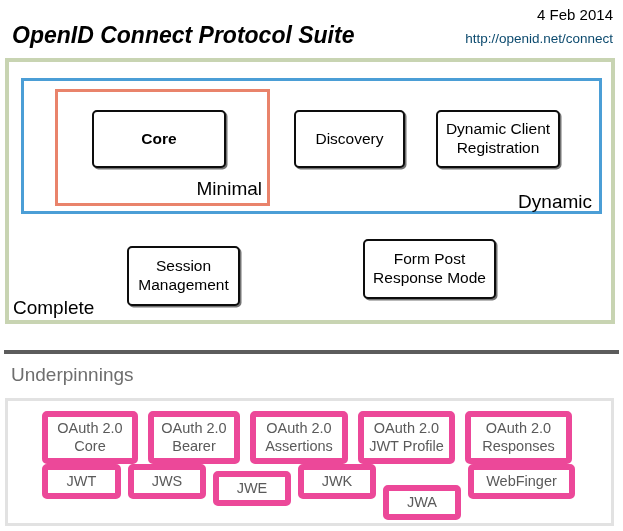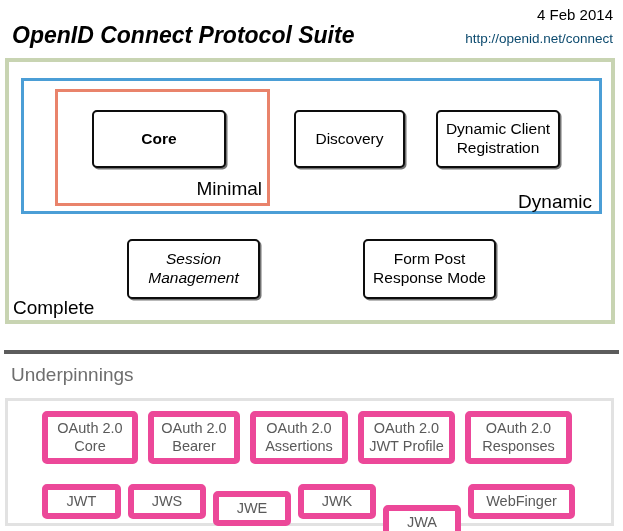--- a/index.html
+++ b/index.html
@@ -128,21 +128,21 @@
     text-align: center;
     font-size: 15.5px;
     line-height: 1.22;
     color: #000000;
     box-shadow: 1.5px 1.5px 0 rgba(0,0,0,0.55);
   }
 
   .box-core     { left: 92px;  top: 110px; width: 134px; height: 58px; font-weight: bold; }
   .box-disc     { left: 294px; top: 110px; width: 111px; height: 58px; }
   .box-dcr      { left: 436px; top: 110px; width: 124px; height: 58px; }
-  .box-session  { left: 127px; top: 239px; width: 133px; height: 60px; font-style: italic; }
+  .box-session  { left: 127px; top: 246px; width: 113px; height: 60px; }
   .box-formpost { left: 363px; top: 239px; width: 133px; height: 60px; }
 
   
   .divider {
     position: absolute;
     left: 4px;
     top: 350px;
     width: 615px;
     height: 3.5px;
     background: #5c5c5c;
@@ -185,21 +185,21 @@
 
   
   .u-r1 { top: 411px; height: 53px; }
   .u-r1-0 { left: 42px;  width: 96px; }
   .u-r1-1 { left: 148px; width: 92px; }
   .u-r1-2 { left: 250px; width: 98px; }
   .u-r1-3 { left: 358px; width: 97px; }
   .u-r1-4 { left: 465px; width: 107px; }
 
   
-  .u-r2 { top: 484px; height: 35px; }
+  .u-r2 { top: 464px; height: 35px; }
   .u-r2-0 { left: 42px;  width: 79px; }
   .u-r2-1 { left: 128px; width: 78px; }
   .u-r2-2 { left: 213px; width: 78px; margin-top: 7px; }
   .u-r2-3 { left: 298px; width: 78px; }
   .u-r2-4 { left: 383px; width: 78px; margin-top: 21px; }
   .u-r2-5 { left: 468px; width: 107px; }
 </style>
 </head>
 <body>
 

